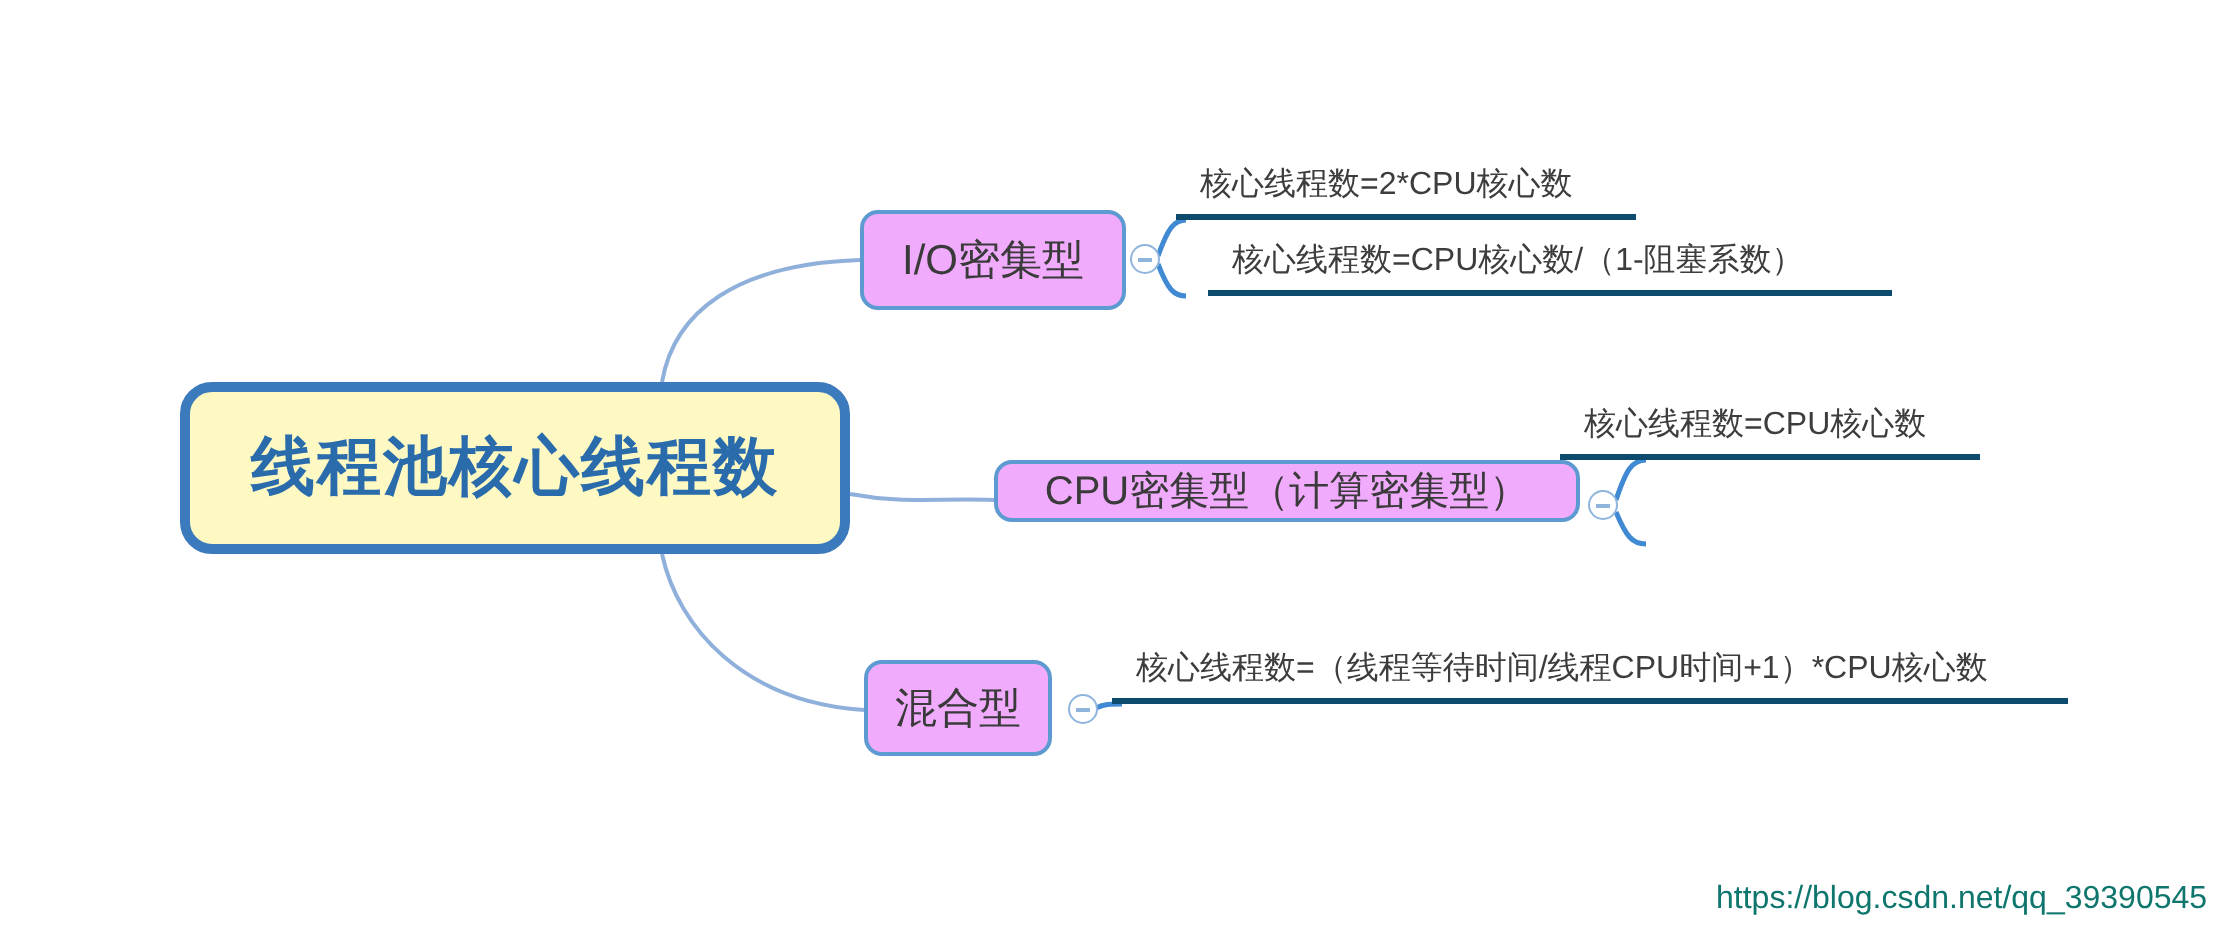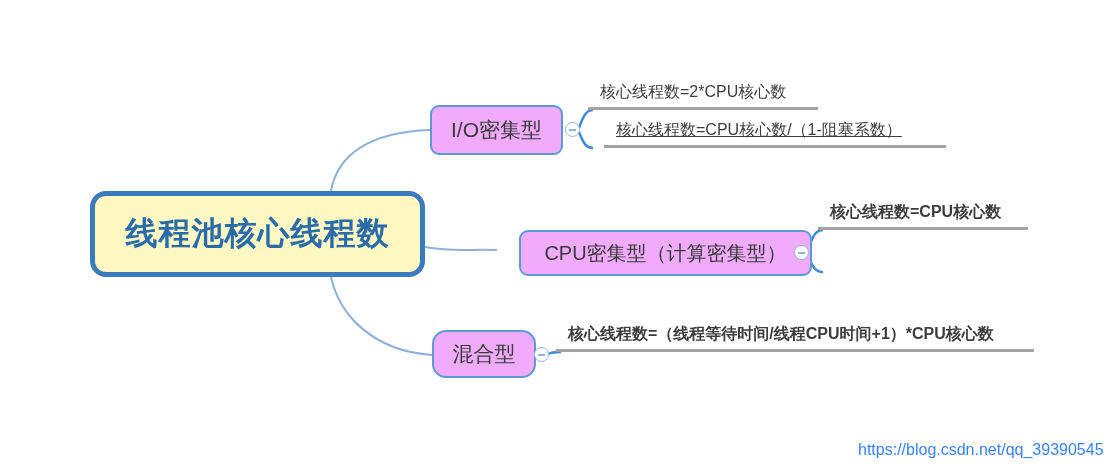--- a/index.html
+++ b/index.html
@@ -43,42 +43,42 @@
     z-index: 2;
   }
   .branch-node {
     background: #f0abfc;
     border: 2.5px solid #5e9ad2;
     border-radius: 9px;
     color: #3a3a3a;
     z-index: 2;
   }
   .branch-io    { left: 430px; top: 105px; width: 133px; height: 50px; font-size: 21px; }
-  .branch-cpu   { left: 497px; top: 230px; width: 293px; height: 46px; font-size: 20px; margin-left: 22px; }
-  .branch-mixed { left: 432px; top: 330px; width:  104px; height: 48px; font-size: 21px; border-radius: 14px; }
+  .branch-cpu   { left: 497px; top: 230px; width: 293px; height: 31px; font-size: 20px; }
+  .branch-mixed { left: 432px; top: 330px; width:  94px; height: 48px; font-size: 21px; }
 
   .leaf {
     position: absolute;
     box-sizing: border-box;
-    border-bottom: 3px solid #a3a3a3;
+    border-bottom: 3px solid #0c4a6e;
     color: #3d3d3d;
     font-size: 16px;
     white-space: nowrap;
     padding-left: 12px;
     padding-bottom: 4px;
     display: flex;
     align-items: flex-end;
     z-index: 2;
     cursor: default;
   }
   .leaf-io-1    { left: 588px; top:  84px; width: 230px; height: 26px; }
-  .leaf-io-2    { left: 604px; top: 121px; width: 342px; height: 27px; text-decoration: underline; }
-  .leaf-cpu-1   { left: 818px; top: 203px; width: 210px; height: 27px; font-weight: bold; }
+  .leaf-io-2    { left: 604px; top: 121px; width: 342px; height: 27px; }
+  .leaf-cpu-1   { left: 780px; top: 203px; width: 210px; height: 27px; }
   .leaf-cpu-2   { left: 818px; top: 245px; width: 230px; height: 27px; }
-  .leaf-mixed-1 { left: 556px; top: 325px; width: 478px; height: 27px; font-weight: bold; }
+  .leaf-mixed-1 { left: 556px; top: 325px; width: 478px; height: 27px; }
 
   .toggle {
     position: absolute;
     width: 13px; height: 13px;
     border: 1.5px solid #8fb5dd;
     border-radius: 50%;
     background: #ffffff;
     display: flex;
     align-items: center;
     justify-content: center;
@@ -90,21 +90,21 @@
     background: #8fb5dd;
   }
   .toggle-io    { left: 565px; top: 122px; }
   .toggle-cpu   { left: 794px; top: 245px; }
   .toggle-mixed { left: 534px; top: 347px; }
 
   .watermark {
     position: absolute;
     left: 858px; top: 441px;
     font-size: 16px;
-    color: #3b82f6;
+    color: #0f766e;
     white-space: nowrap;
     z-index: 1;
   }
 </style>
 </head>
 <body>
 
 <div id="canvas">
 
   <svg id="connector-layer" viewBox="0 0 1117 469" xmlns="http://www.w3.org/2000/svg">

